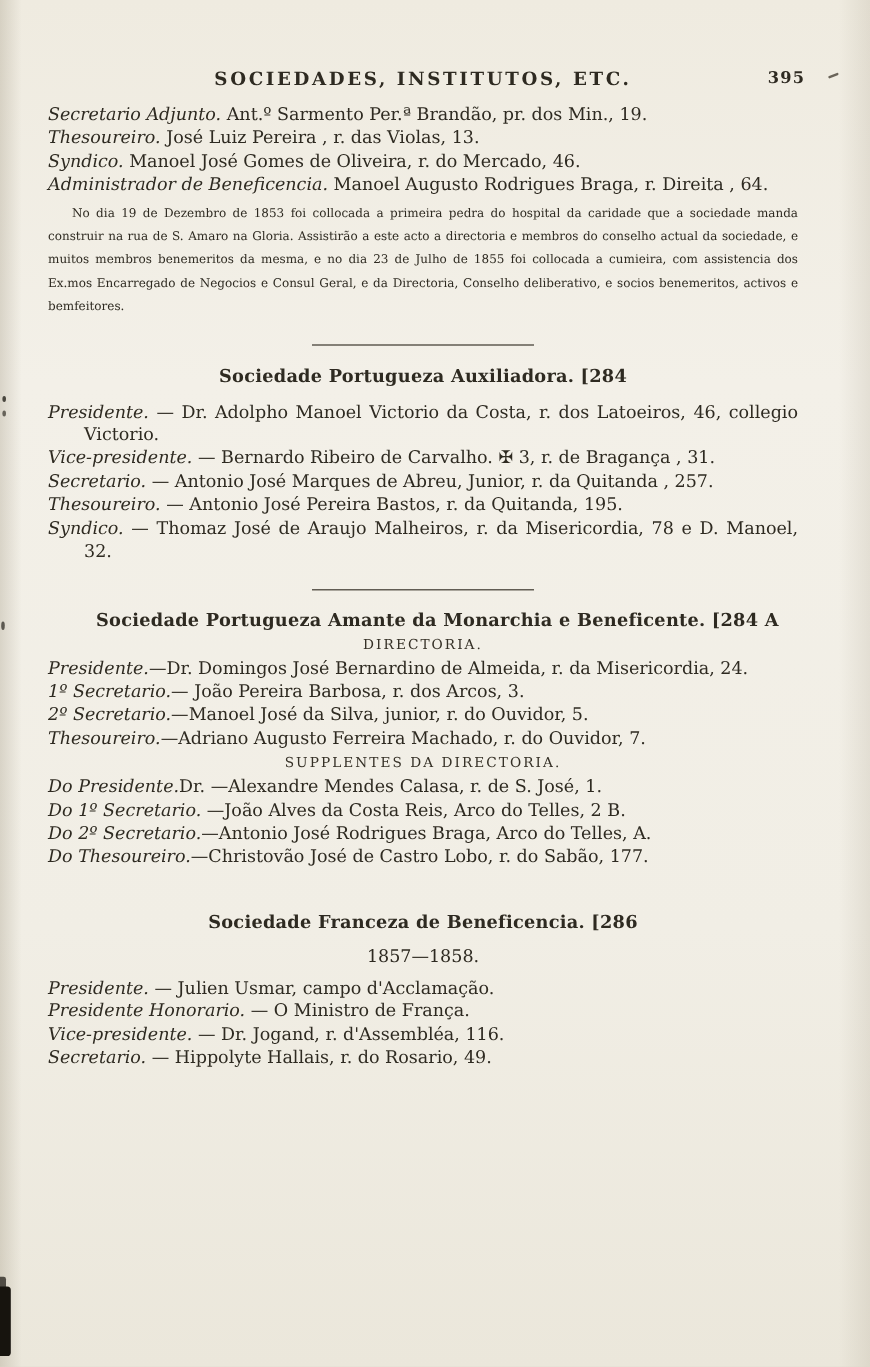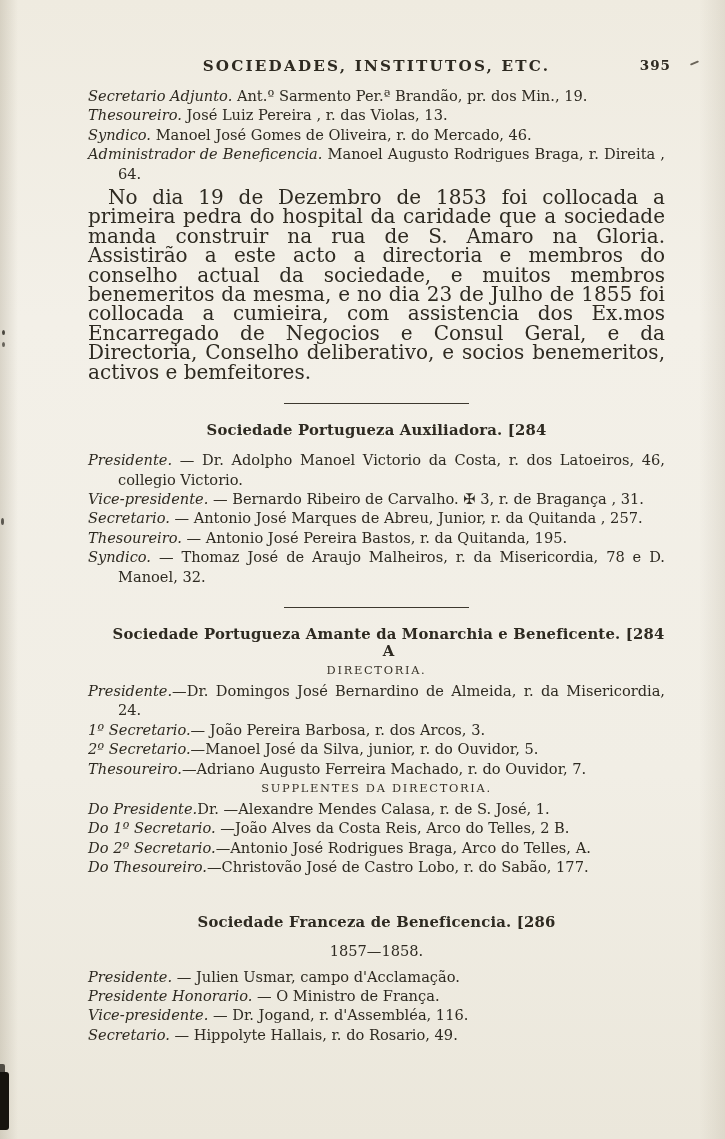--- a/index.html
+++ b/index.html
@@ -1,36 +1,36 @@
 <!DOCTYPE html>
 <html><head>
 <meta charset="utf-8">
 <style>
   html,body{margin:0;padding:0;}
   body{background:#d8d3c6;}
   .page{
     position:relative;
     width:725px;height:1139px;
     box-sizing:border-box;
-    padding:56px 60px 0 88px;
+    padding:56px 60px 0 40px;
     margin:0 auto;
     background:
       linear-gradient(90deg, rgba(150,140,118,0.28) 0, rgba(150,140,118,0) 18px),
       linear-gradient(270deg, rgba(165,155,135,0.20) 0, rgba(165,155,135,0) 26px),
       linear-gradient(180deg, #efebe0 0%, #f3f0e8 28%, #f1eee5 68%, #ebe7db 100%);
     font-family:"DejaVu Serif","Liberation Serif",serif;
     color:#2e2a21;
     overflow:hidden;
   }
   .header{position:relative;text-align:center;margin:0 0 10px 0;height:20px;}
   .header-title{font-weight:bold;font-size:15.2px;letter-spacing:2.2px;}
   .page-number{position:absolute;right:-6px;top:1px;font-size:13.5px;font-weight:bold;letter-spacing:1px;}
   .entry{margin:0;padding-left:30px;text-indent:-30px;font-size:14.6px;line-height:19.4px;text-align:justify;}
   .role{font-style:italic;}
-  .para{margin:5px 0 0 0;text-indent:20px;text-align:justify;font-size:20px;line-height:19.4px;}
+  .para{margin:5px 0 0 0;text-indent:20px;text-align:justify;font-size:10px;line-height:19.4px;}
   .divider{width:185px;border-top:1.6px solid #3d382e;margin:21px auto 17px auto;}
   .sec-title{font-size:14.8px;font-weight:bold;text-align:center;margin:0 0 12px 0;letter-spacing:0.2px;font-family:"DejaVu Serif","Liberation Serif",serif;}
   .subhead{text-align:center;font-size:11.4px;letter-spacing:1.7px;margin:3px 0 4px 0;color:#353026;}
   .yearhead{text-align:center;font-size:14.6px;margin:1px 0 8px 0;}
   .section-3{margin-top:36px;}
   .section-2 .sec-title{margin-bottom:4px;margin-left:24px;}
   .artifact{position:absolute;background:#17140e;}
   .a-smudge{left:0;top:1072px;width:9px;height:58px;border-radius:0 3px 3px 0;}
   .a-smudge2{left:0;top:1064px;width:5px;height:10px;border-radius:0 2px 2px 0;opacity:.7;}
   .a-dot1{left:2px;top:330px;width:3px;height:5px;border-radius:50%;opacity:.75;}

